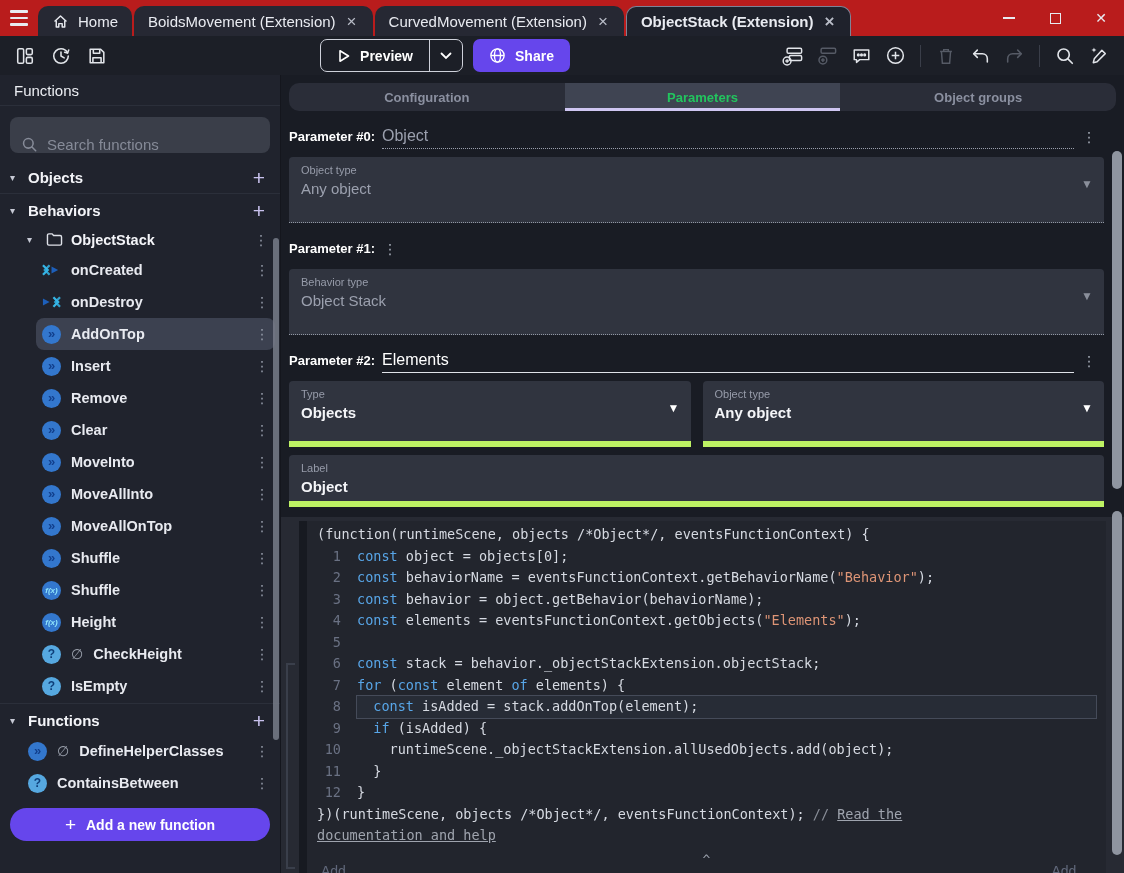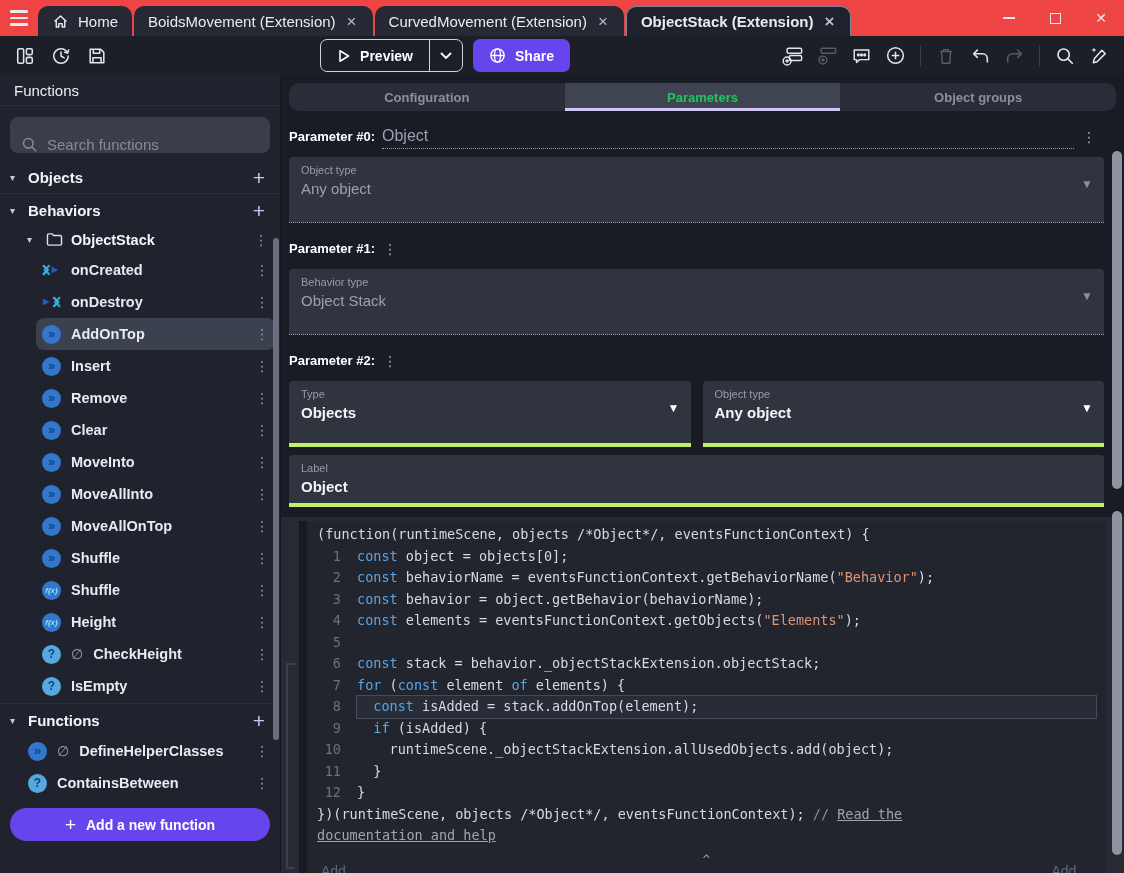--- a/index.html
+++ b/index.html
@@ -1,21 +1,21 @@
 <!DOCTYPE html>
 <html><head>
 <meta charset="utf-8">
 <style>
   * { margin:0; padding:0; box-sizing:border-box; }
   html,body { width:1124px; height:873px; overflow:hidden; background:#14161d;
     font-family:"Liberation Sans", sans-serif; -webkit-font-smoothing:antialiased; }
   .app { width:1124px; height:873px; display:flex; flex-direction:column; }
 
   
-  .titlebar { height:36px; background:#ef4444; display:flex; align-items:flex-end; position:relative; }
+  .titlebar { height:36px; background:#b91c1c; display:flex; align-items:flex-end; position:relative; }
   .hamburger { width:38px; height:36px; display:flex; flex-direction:column; justify-content:center; align-items:center; gap:4px; cursor:pointer; }
   .hamburger i { display:block; width:18px; height:2.5px; background:#e8eaf0; border-radius:1px; }
   .tab { height:30px; display:flex; align-items:center; gap:9px; padding:0 14px; background:#262833;
          border-radius:10px 10px 0 0; margin-right:2px; color:#e9ebf1; font-size:15px; cursor:pointer; }
   .tab .tlabel { white-space:nowrap; }
   .tab .tclose { color:#b9bdc8; font-size:17px; line-height:1; padding:0 2px; }
   .tab.active { background:#1f222c; border:1px solid #7e8396; border-bottom:none; font-weight:bold; }
   .win-controls { position:absolute; right:0; top:0; height:36px; display:flex; align-items:center; }
   .winbtn { width:46px; height:36px; display:flex; align-items:center; justify-content:center; color:#e8eaf0; font-size:14px; }
   .winbtn.max span { display:block; width:11px; height:11px; border:1.5px solid #e8eaf0; }
@@ -84,21 +84,21 @@
   .param-name { flex:1; margin-left:7px; font-size:16px; padding-bottom:3px; }
   .param-name.dis { color:#9ba0ae; border-bottom:1px dotted #9ba0ae; }
   .param-name.en { color:#ffffff; border-bottom:1px solid #dfe2e8; }
   .param-kebab { width:30px; text-align:center; color:#aab0bc; font-size:14px; padding-bottom:4px; cursor:pointer; }
   .frow { display:flex; gap:12px; }
   .field { background:#30343f; border-radius:4px 4px 0 0; height:66px; position:relative; padding:7px 30px 0 12px; margin-top:8px; flex:1; }
   .field .flabel { font-size:11px; color:#979caa; }
   .field .fvalue { font-size:15px; margin-top:4px; white-space:nowrap; }
   .field.dis { border-bottom:1px dotted #9298a4; }
   .field.dis .fvalue { color:#9ba0ae; }
-  .field.en { border-bottom:4px solid #bef264; }
+  .field.en { border-bottom:6px solid #bef264; }
   .field.en .fvalue { color:#f4f5f8; font-weight:bold; }
   .field .arrow { position:absolute; right:11px; top:20px; font-size:12px; }
   .field.dis .arrow { color:#8a8f9b; }
   .field.en .arrow { color:#ffffff; }
   .field.tall { height:52px; }
 
   .code-outer { margin-top:10px; flex:1; background:#272a33; padding:4px 18px 0 18px; position:relative; }
   .bracket { position:absolute; left:5px; top:146px; height:206px; width:9px; border:2px solid #3a3f4b; border-right:none; }
   .code-block { background:#22252d; border-left:8px solid #171a21; height:352px; overflow:hidden; position:relative;
                 font-family:"DejaVu Sans Mono", monospace; font-size:13.5px; line-height:21.5px; color:#d6dae2; padding-top:3px; }
@@ -455,20 +455,21 @@
           <span class="param-kebab">⋮</span>
         </div>
         <div class="field dis">
           <div class="flabel">Behavior type</div>
           <div class="fvalue">Object Stack</div>
           <span class="arrow">▼</span>
         </div>
 
         <div class="param-head">
           <span class="param-label">Parameter #2:</span>
+          <span class="param-name en">Elements</span>
           <span class="param-kebab">⋮</span>
         </div>
         <div class="frow">
           <div class="field en">
             <div class="flabel">Type</div>
             <div class="fvalue">Objects</div>
             <span class="arrow">▼</span>
           </div>
           <div class="field en">
             <div class="flabel">Object type</div>

